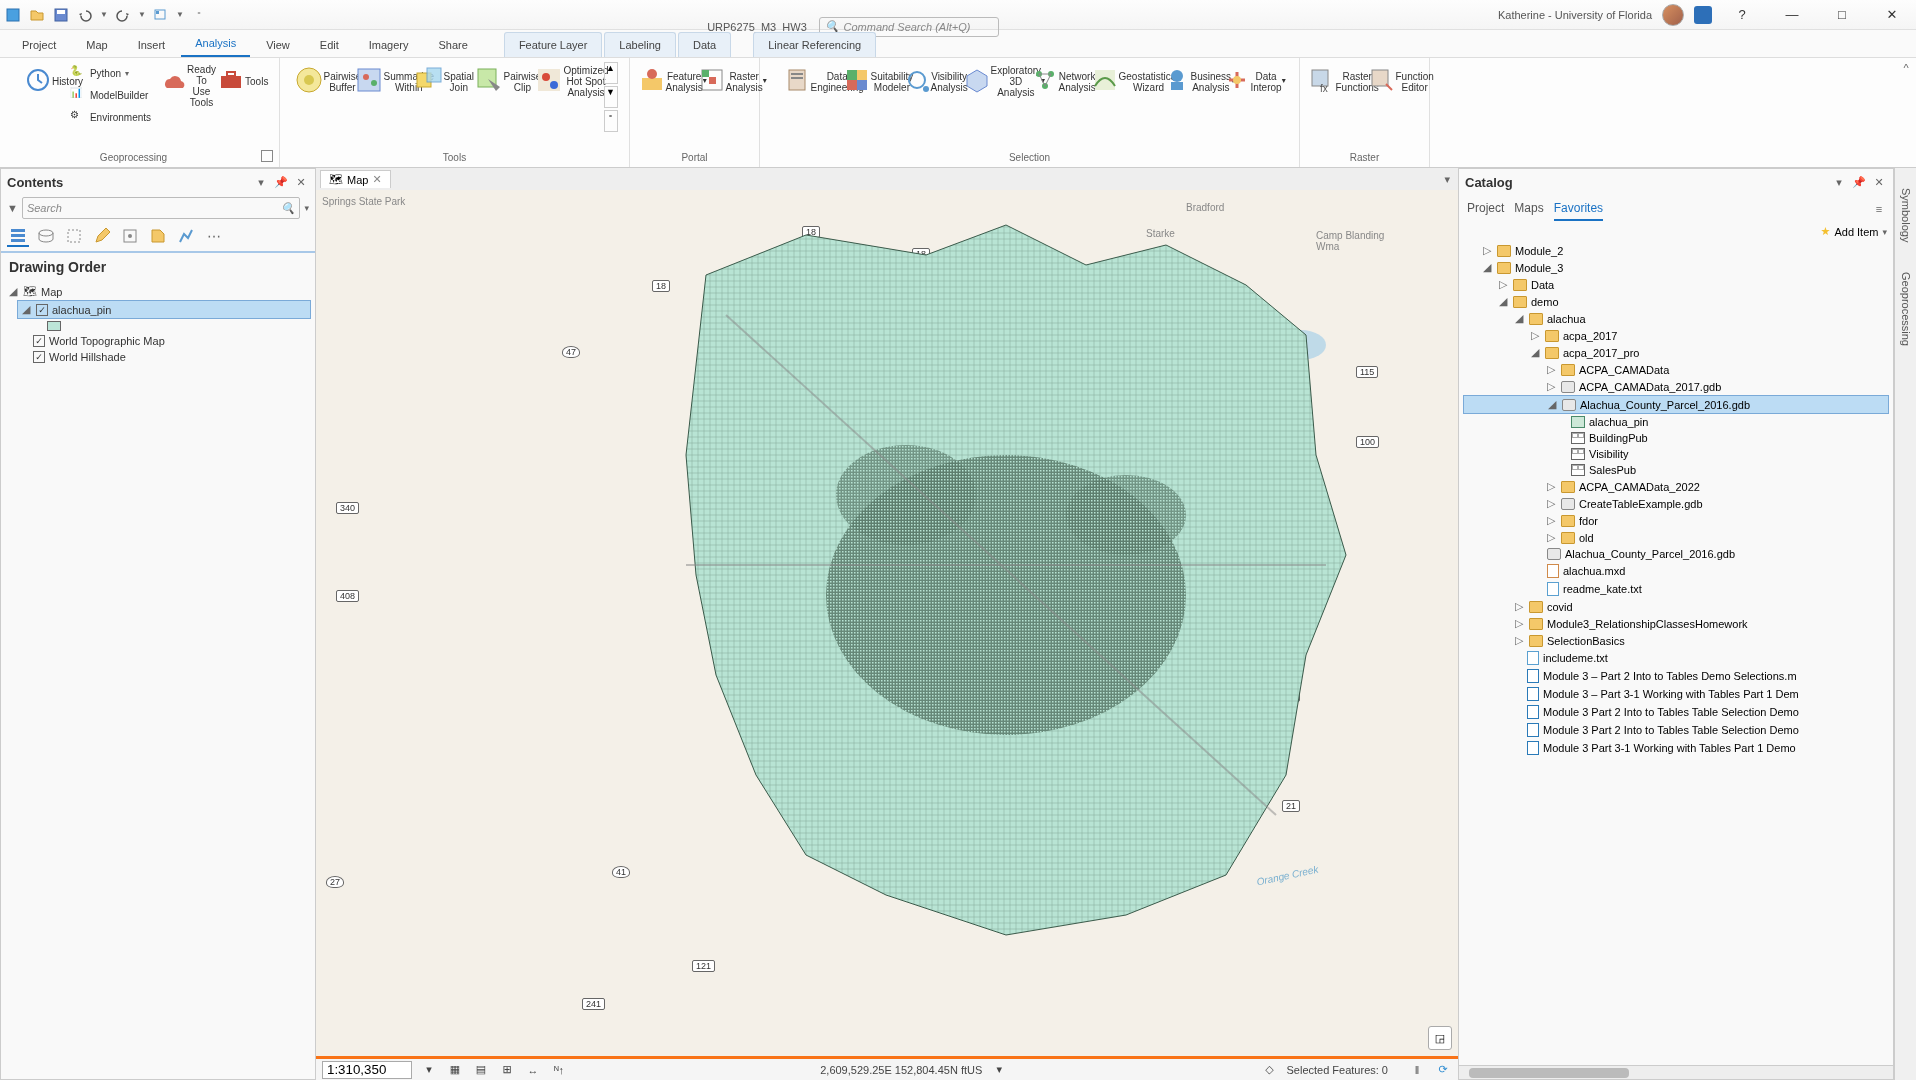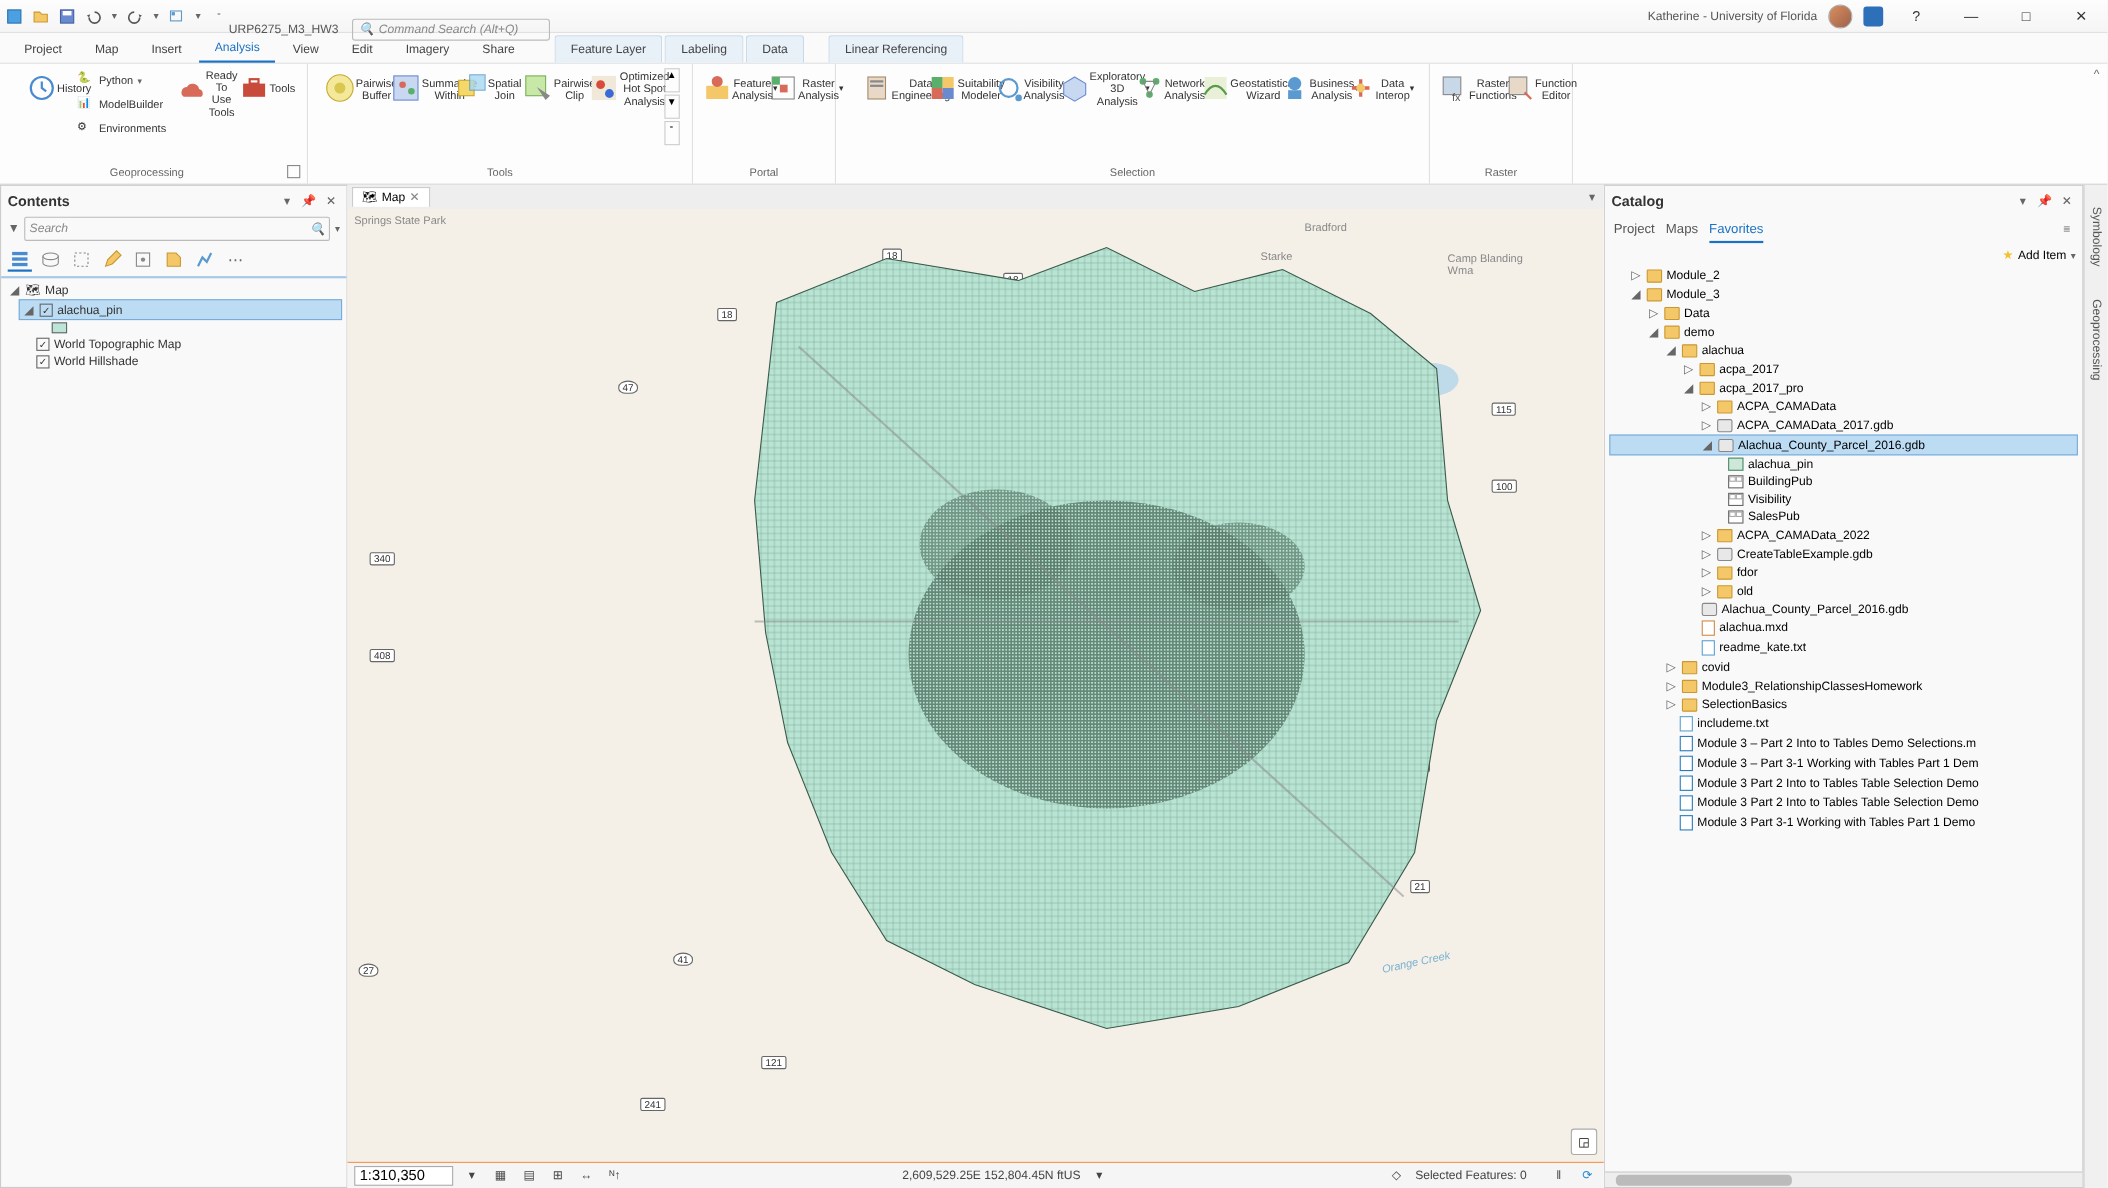--- a/index.html
+++ b/index.html
@@ -1,20 +1,20 @@
 <!DOCTYPE html>
 <html><head>
 <meta charset="utf-8">
 <style>
 * { box-sizing: border-box; margin: 0; padding: 0; }
 body { font-family: "Segoe UI", sans-serif; font-size: 11px; background: #f0f0f0; width: 1916px; height: 1080px; overflow: hidden; user-select: none; }
 .titlebar { height: 30px; background: linear-gradient(#fdfdfd,#f5f5f5); display: flex; align-items: center; padding: 0 4px; border-bottom: 1px solid #e0e0e0; }
 .qat { display: flex; gap: 6px; align-items: center; }
 .qat-btn { width: 18px; height: 18px; display: flex; align-items: center; justify-content: center; cursor: pointer; }
-.title-center { flex: 1; text-align: center; display: flex; justify-content: flex-start; align-items: center; gap: 12px; margin-top: 24px; }
+.title-center { flex: 1; text-align: center; display: flex; justify-content: center; align-items: center; gap: 12px; margin-top: 24px; }
 .doc-title { color: #555; }
 .cmd-search { width: 180px; height: 20px; border: 1px solid #bbb; border-radius: 3px; display: flex; align-items: center; padding: 0 6px; color: #888; font-style: italic; gap: 4px; }
 .title-right { display: flex; align-items: center; gap: 10px; }
 .avatar { width: 22px; height: 22px; border-radius: 50%; background: linear-gradient(135deg,#d89060,#a0604a); border: 1px solid #aaa; }
 .win-btn { width: 40px; height: 24px; display: flex; align-items: center; justify-content: center; color: #333; font-size: 13px; cursor: pointer; }
 .notif { width: 18px; height: 18px; background: #2d6fb8; border-radius: 3px; }
 
 .ribbon-tabs { height: 28px; background: #fafafa; display: flex; align-items: flex-end; border-bottom: 1px solid #ddd; padding-left: 8px; gap: 2px; }
 .rtab { padding: 6px 14px; color: #444; cursor: pointer; }
 .rtab.active { color: #1a72c4; border-bottom: 2px solid #1a72c4; }
@@ -54,21 +54,21 @@
 
 .mapview { flex: 1; display: flex; flex-direction: column; position: relative; background: #fff; }
 .maptabs { height: 22px; background: #eee; display: flex; align-items: center; padding-left: 4px; }
 .maptab { background: #fff; border: 1px solid #ccc; border-bottom: none; padding: 2px 8px; display: flex; align-items: center; gap: 4px; font-size: 11px; }
 .maptab .x { color: #888; cursor: pointer; }
 .mapcanvas { flex: 1; position: relative; background: #f4f0e8; overflow: hidden; }
 .basemap-label { position: absolute; font-size: 10px; color: #888; }
 .county-shape { position: absolute; left: 310px; top: 25px; width: 840px; height: 740px; }
 .shield { position: absolute; background: #fff; border: 1px solid #666; border-radius: 2px; font-size: 9px; padding: 0 3px; color: #333; }
 .shield.us { border-radius: 50% 50% 40% 40%; }
-.mapstatus { height: 24px; border-top: 1px solid #f97316; background: #f5f5f5; display: flex; align-items: center; padding: 0 6px; gap: 8px; font-size: 11px; color: #444; }
+.mapstatus { height: 24px; border-top: 3px solid #f97316; background: #f5f5f5; display: flex; align-items: center; padding: 0 6px; gap: 8px; font-size: 11px; color: #444; }
 .scale-input { width: 90px; height: 18px; border: 1px solid #aaa; padding: 0 4px; }
 .ms-spacer { flex: 1; }
 .ms-btn { width: 18px; height: 18px; cursor: pointer; display:flex;align-items:center;justify-content:center;}
 
 .catalog { width: 436px; }
 .cat-tabs { display: flex; gap: 10px; padding: 2px 8px; font-size: 12px; }
 .ctab { color: #555; cursor: pointer; padding: 4px 0; }
 .ctab.active { color: #1a72c4; border-bottom: 2px solid #1a72c4; }
 .cat-toolbar { display: flex; justify-content: flex-end; padding: 2px 6px; align-items:center; gap:4px; }
 .cat-tree { flex: 1; overflow: auto; padding: 2px 4px; font-size: 11px; }
@@ -474,20 +474,21 @@
             <path d="M3 3h8l4 4v8H3z" fill="#f4c869" stroke="#c99830"></path>
           </svg>
         </span>
       <span class="toc-tool">
           <svg width="18" height="18">
             <path d="M3 15l4-8 4 4 4-8" fill="none" stroke="#5a9ad0" stroke-width="2"></path>
           </svg>
         </span>
       <span class="toc-tool" style="font-size:14px;color:#666">⋯</span>
     </div>
+    <div class="drawing-order">Drawing Order</div>
     <div class="layer-tree">
       <div class="layer-row">
         <span class="tree-exp">◢</span>
         <span>🗺</span>
         <span>Map</span>
       </div>
       <div class="layer-row selected" style="margin-left:12px">
         <span class="tree-exp">◢</span>
         <span class="cbx">✓</span>
         <span>alachua_pin</span>

